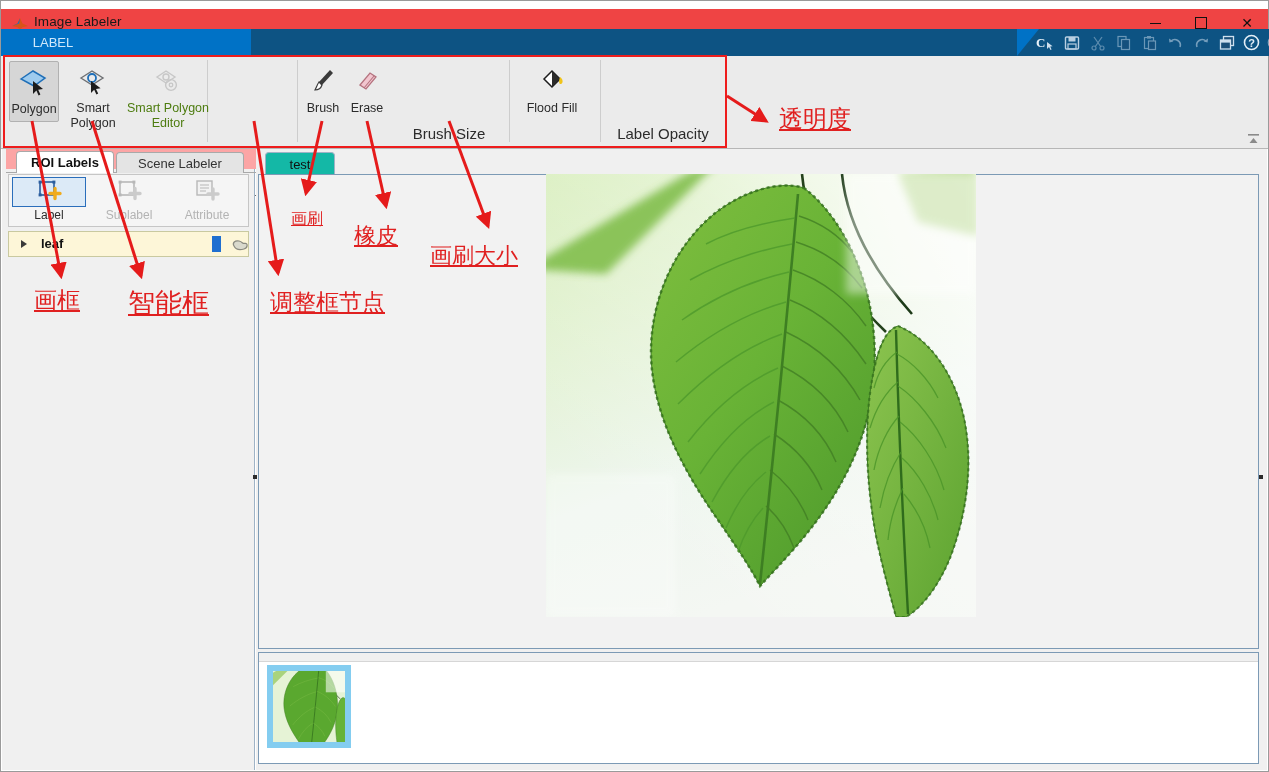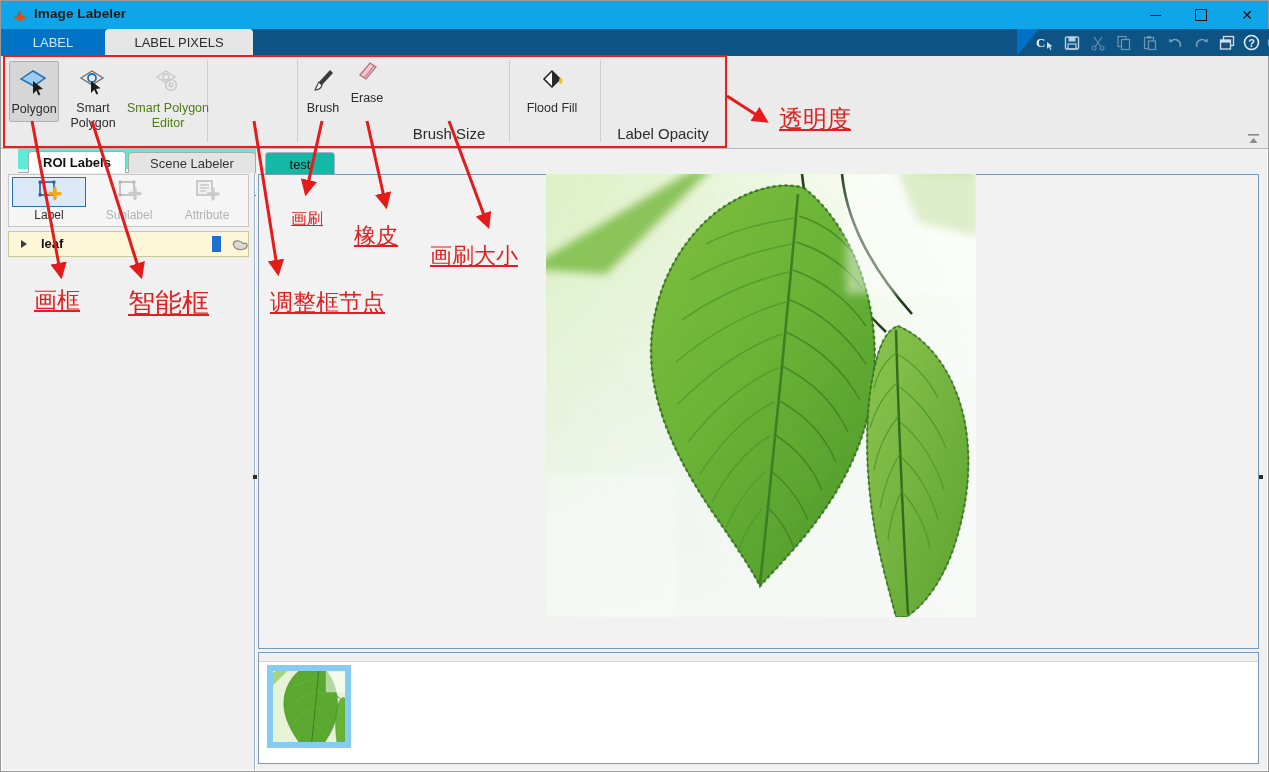--- a/index.html
+++ b/index.html
@@ -4,22 +4,22 @@
 <style>
   html,body{margin:0;padding:0;}
   body{
     width:1269px;height:772px;overflow:hidden;
     font-family:"Liberation Sans","DejaVu Sans",sans-serif;
     background:#ffffff;position:relative;
   }
   #app{position:absolute;inset:0;border:1px solid #9a9a9a;box-sizing:border-box;}
 
   
-  .titlebar{position:absolute;left:0;top:0;width:100%;height:28px;background:#0ea5e9;
-            border-bottom:1px solid #ffffff;font-weight:bold;}
+  .titlebar{position:absolute;left:0;top:8px;width:100%;height:28px;background:#ef4444;
+            border-bottom:1px solid #ffffff;}
   .tb-icon{position:absolute;left:10px;top:6px;width:18px;height:16px;}
   .tb-title{position:absolute;left:33px;top:5px;font-size:13.5px;color:#1a1a1a;letter-spacing:.1px;}
   .winbtn{position:absolute;top:0;width:46px;height:28px;}
   .winbtn span{position:absolute;left:0;top:0;width:100%;height:100%;display:flex;
                align-items:center;justify-content:center;font-size:14px;color:#111;}
   .wb-min{left:1131px;} .wb-max{left:1177px;} .wb-close{left:1223px;}
   .glyph-min{width:11px;height:1px;background:#111;display:block;}
   .glyph-max{width:10px;height:10px;border:1px solid #111;display:block;}
 
   
@@ -55,21 +55,21 @@
   .slider .tick{position:absolute;top:4px;width:1px;height:6px;background:#4a4a4a;}
   .slider .knob{position:absolute;top:2px;width:12px;height:14px;border-radius:50%/45%;
     background:radial-gradient(circle at 35% 30%,#d8d8d8 0%,#9a9a9a 55%,#6e6e6e 100%);
     border:1px solid #5c5c5c;}
 
   .collapse{position:absolute;left:1246px;top:130px;width:13px;height:12px;color:#8a8a8a;}
 
   
   .leftpanel{position:absolute;left:1px;top:148px;width:253px;bottom:1px;background:#f0f0f0;
              border-right:1px solid #9fb3c6;box-sizing:border-box;}
-  .ltabs{position:absolute;left:16px;top:0;width:100%;height:20px;background:#5eead4;}
+  .ltabs{position:absolute;left:4px;top:0;width:100%;height:20px;background:#fca5a5;}
   .ltab{position:absolute;top:3px;height:21px;line-height:21px;text-align:center;font-size:13px;
         box-sizing:border-box;border:1px solid #a9a9a9;border-bottom:none;
         border-top-left-radius:4px;border-top-right-radius:4px;}
   .ltab.sel{left:10px;width:98px;background:#ffffff;color:#111;font-weight:bold;height:22px;line-height:22px;top:2px;}
   .ltab.uns{left:110px;width:128px;background:#e4e4e4;color:#333;}
   .lt-underline{position:absolute;left:0;top:23px;width:100%;height:1px;background:#a9a9a9;}
 
   .ltoolrow{position:absolute;left:6px;top:25px;width:241px;height:53px;background:#f5f5f5;
             border:1px solid #c6c6c6;box-sizing:border-box;}
   .ltool{position:absolute;top:3px;width:72px;text-align:center;font-size:12px;color:#2b2b2b;}
@@ -140,21 +140,20 @@
         </span>
     </div>
     <div class="winbtn wb-close">
       <span>✕</span>
     </div>
   </div>
 
   <div class="tabstrip">
     <div class="dark"></div>
     <div class="tab tab-label">LABEL</div>
-    <div class="tab tab-pixels">LABEL PIXELS</div>
   </div>
 
   <div class="qat">
     <div class="bg"></div>
     <div class="notch"></div>
     <div class="qicon" style="left:18px;">
       <svg width="19" height="15" viewBox="0 0 19 15">
           <text x="0" y="12" font-size="13" font-family="Liberation Serif, serif" fill="#e9f2f9" font-weight="bold">C</text>
           <path d="M11 7 L11 14 L13 12 L14.5 15 L15.6 14.4 L14.2 11.6 L16.6 11.2 Z" fill="#cfe0ee"></path>
         </svg>
@@ -264,21 +263,21 @@
     <div class="rbtn" style="left:302px;top:10px;width:40px;">
       <span class="ico">
         <svg width="30" height="30" viewBox="0 0 30 30">
           <path d="M22 4 L25 7 L14 19 L11 16 Z" fill="#3a3a3a"></path>
           <path d="M11 16 L14 19 C13 22,10 24,7 24 C8.5 21,9.5 18,11 16 Z" fill="#ffffff" stroke="#3a3a3a" stroke-width="1.2"></path>
         </svg>
       </span>
       <span>Brush</span>
     </div>
 
-    <div class="rbtn" style="left:346px;top:0;width:40px;">
+    <div class="rbtn" style="left:346px;top:10px;width:40px;">
       <span class="ico">
         <svg width="30" height="30" viewBox="0 0 30 30">
           <path d="M8 19 L18 7 L24 11 L14 23 Z" fill="#f2c6cf" stroke="#b4737f" stroke-width="1.3"></path>
           <path d="M12 22 L22 10" stroke="#b4737f" stroke-width="1.1"></path>
         </svg>
       </span>
       <span>Erase</span>
     </div>
 
     <div class="sliderlabel" style="left:398px;top:69px;width:100px;">Brush Size</div>

